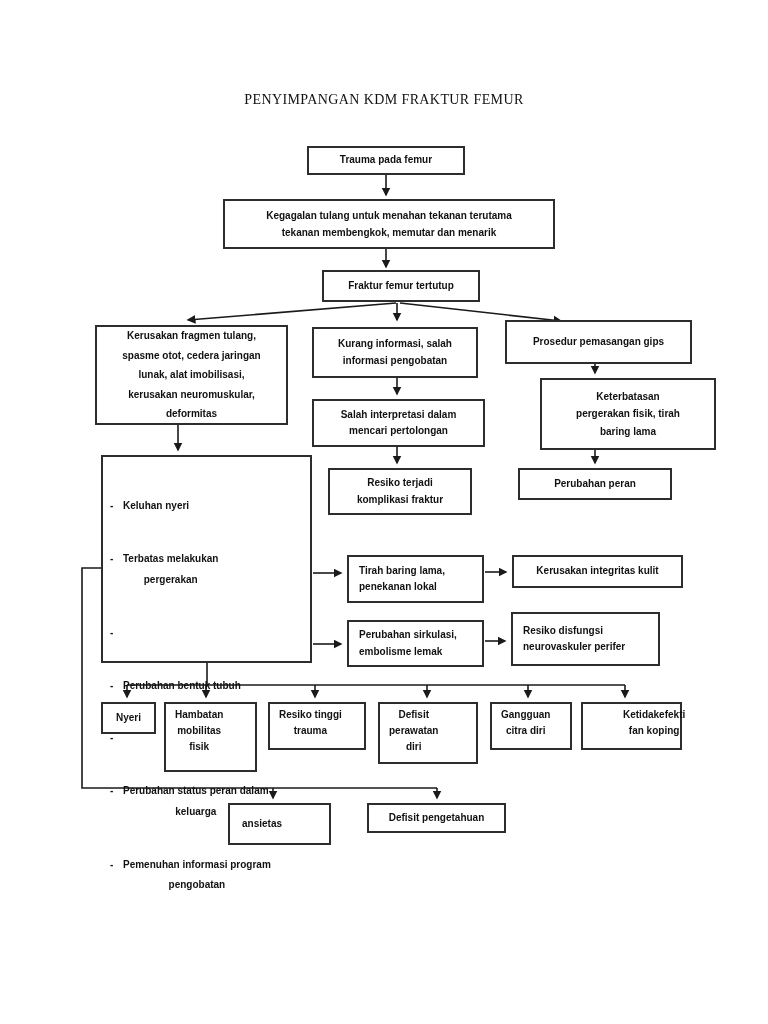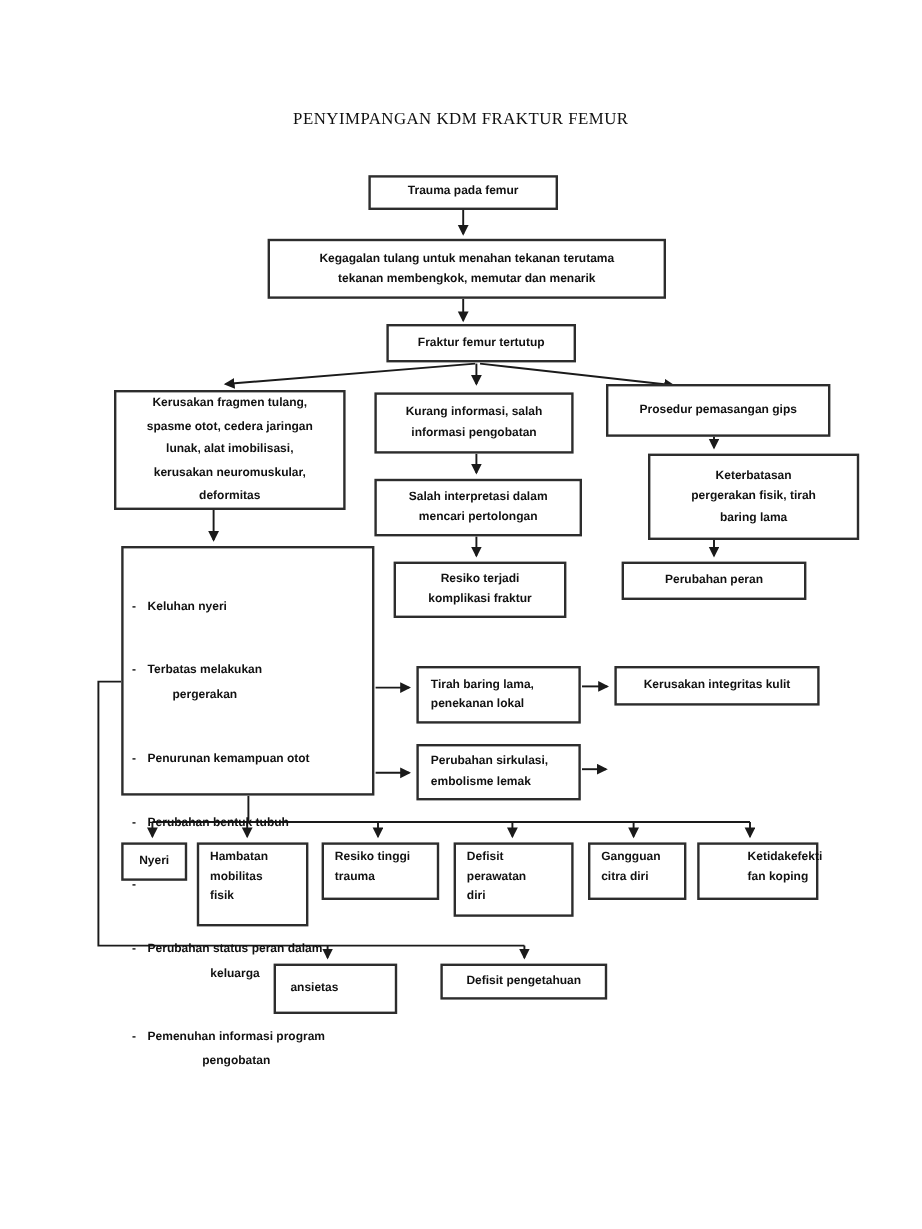--- a/index.html
+++ b/index.html
@@ -47,21 +47,21 @@
     text-align: center;
     font-size: 10px;
     font-weight: 700;
     line-height: 1.62;
     white-space: pre;
     color: var(--text);
   }
   
   .node.ml { justify-content: flex-start; text-align: left; padding-left: 10px; }
   
-  .node.tl { align-items: flex-start; justify-content: flex-start; text-align: left; padding: 3px 0 0 9px; line-height: 1.6; }
+  .node.tl { align-items: flex-start; justify-content: flex-start; text-align: center; padding: 3px 0 0 9px; line-height: 1.6; }
 
   #n-trauma              { left:307px; top:146px; width:158px; height:29px; }
   #n-kegagalan           { left:223px; top:199px; width:332px; height:50px; line-height:1.7; }
   #n-fraktur             { left:322px; top:270px; width:158px; height:32px; }
   #n-kerusakan-fragmen   { left:95px;  top:325px; width:193px; height:100px; line-height:19.5px; }
   #n-kurang-informasi    { left:312px; top:327px; width:166px; height:51px; }
   #n-prosedur-gips       { left:505px; top:320px; width:187px; height:44px; }
   #n-salah-interpretasi  { left:312px; top:399px; width:173px; height:48px; }
   #n-keterbatasan        { left:540px; top:378px; width:176px; height:72px; line-height:1.75; }
   #n-resiko-komplikasi   { left:328px; top:468px; width:144px; height:47px; }
@@ -152,21 +152,20 @@
       <span class="dash">-</span>
       <span class="li-text">Keluhan nyeri</span>
     </div>
     <div class="li">
       <span class="dash">-</span>
       <span class="li-text">Terbatas melakukan
 pergerakan</span>
     </div>
     <div class="li">
       <span class="dash">-</span>
-      <span class="li-text">Penurunan kemampuan otot</span>
     </div>
     <div class="li">
       <span class="dash">-</span>
       <span class="li-text">Perubahan bentuk tubuh</span>
     </div>
     <div class="li">
       <span class="dash">-</span>
     </div>
     <div class="li">
       <span class="dash">-</span>
@@ -178,20 +177,22 @@
       <span class="li-text">Pemenuhan informasi program
 pengobatan</span>
     </div>
   </div>
 
   <div class="node ml" id="n-tirah-baring">Tirah baring lama,
 penekanan lokal</div>
   <div class="node" id="n-kerusakan-integritas">Kerusakan integritas kulit</div>
   <div class="node ml" id="n-perubahan-sirkulasi">Perubahan sirkulasi,
 embolisme lemak</div>
+  <div class="node ml" id="n-resiko-disfungsi">Resiko disfungsi
+neurovaskuler perifer</div>
 
   <div class="node" id="n-nyeri">Nyeri</div>
   <div class="node tl" id="n-hambatan">Hambatan
 mobilitas
 fisik</div>
   <div class="node tl" id="n-resiko-trauma">Resiko tinggi
 trauma</div>
   <div class="node tl" id="n-defisit-perawatan">Defisit
 perawatan
 diri</div>

